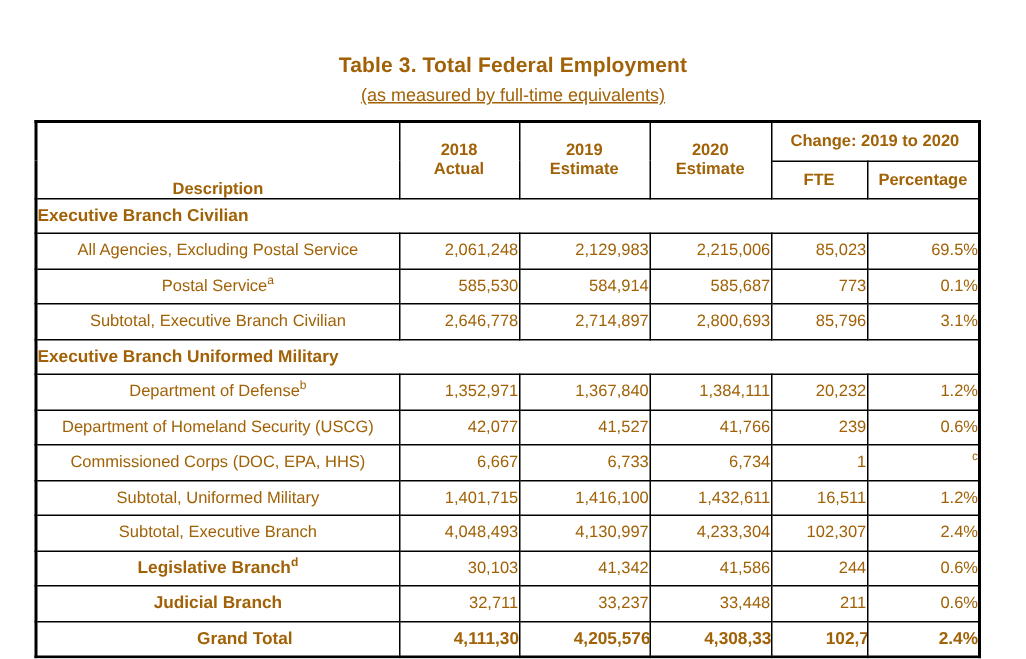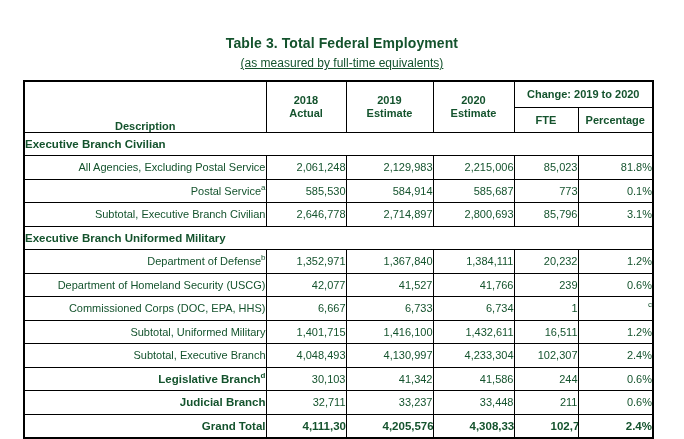--- a/index.html
+++ b/index.html
@@ -1,21 +1,21 @@
 <!DOCTYPE html>
 <html><head>
 <meta charset="utf-8">
 <style>
   html, body { margin: 0; padding: 0; background: #ffffff; }
   .page {
     width: 684px;
     height: 439px;
     background: #ffffff;
     font-family: "Liberation Sans", sans-serif;
-    color: #14532d;
+    color: #a16207;
     overflow: hidden;
     box-sizing: border-box;
   }
   .title {
     padding-top: 35px;
     text-align: center;
     font-size: 14px;
     line-height: 16px;
     font-weight: bold;
     letter-spacing: 0.1px;
@@ -44,21 +44,21 @@
   
   thead th { font-weight: bold; text-align: center; }
   th.desc-th { vertical-align: bottom; padding-bottom: 7px; }
   th.year-th { vertical-align: middle; line-height: 13px; }
   tr.hrow1 { height: 26px; }
   tr.hrow2 { height: 25px; }
   th.change-th { vertical-align: middle; }
   th.sub-th { vertical-align: middle; }
   
   tbody tr { height: 23.5px; }
-  td.lbl { text-align: right; padding-left: 7px; vertical-align: middle; }
+  td.lbl { text-align: center; padding-left: 7px; vertical-align: middle; }
   td.num { text-align: right; padding-right: 8px; vertical-align: middle; }
   td.section { font-weight: bold; text-align: left; padding-left: 7px; vertical-align: middle; font-size: 11.5px; }
   tr.bold-label td.lbl { font-weight: bold; font-size: 11.5px; }
   tr.bold-row td { font-weight: bold; font-size: 11.5px; padding-left: 36px; }
   sup { font-size: 8px; line-height: 0; }
 </style>
 </head>
 <body>
 
 <div class="page">
@@ -99,21 +99,21 @@
     <tbody>
       <tr>
         <td class="section" colspan="6">Executive Branch Civilian</td>
       </tr>
       <tr>
         <td class="lbl">All Agencies, Excluding Postal Service</td>
         <td class="num">2,061,248</td>
         <td class="num">2,129,983</td>
         <td class="num">2,215,006</td>
         <td class="num">85,023</td>
-        <td class="num">81.8%</td>
+        <td class="num">69.5%</td>
       </tr>
       <tr>
         <td class="lbl"><span>Postal Service</span><sup>a</sup></td>
         <td class="num">585,530</td>
         <td class="num">584,914</td>
         <td class="num">585,687</td>
         <td class="num">773</td>
         <td class="num">0.1%</td>
       </tr>
       <tr>

